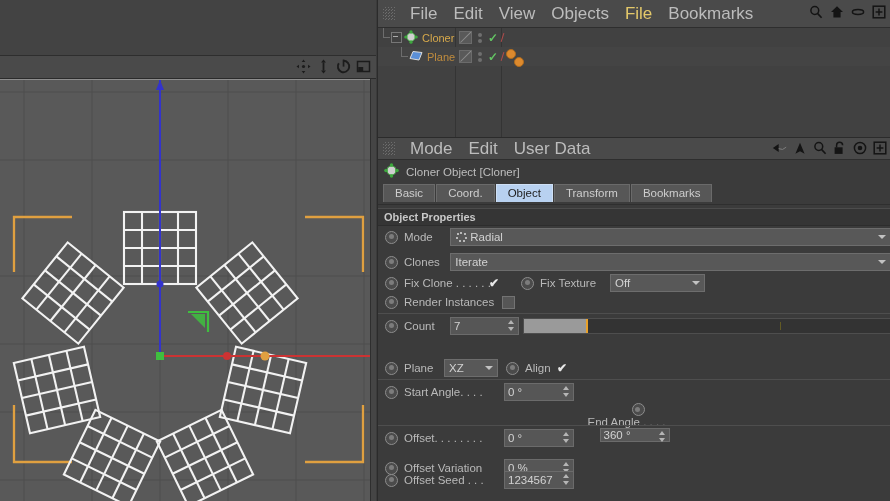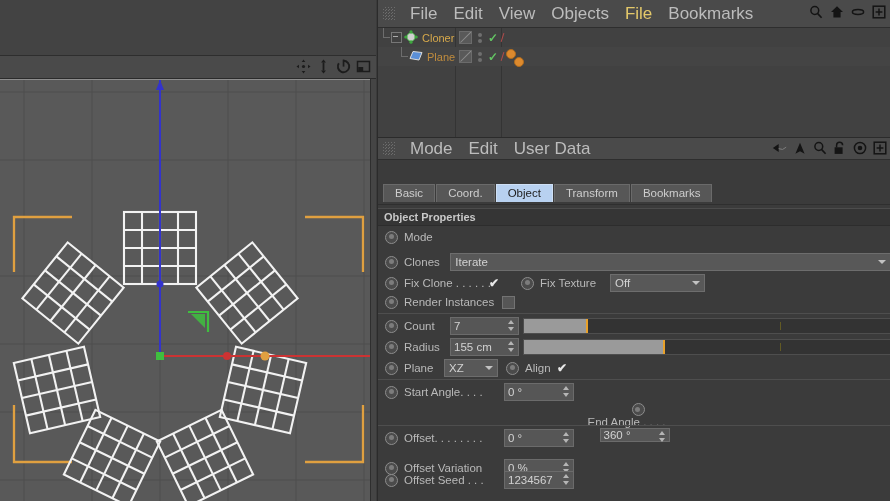--- a/index.html
+++ b/index.html
@@ -408,37 +408,62 @@
         <span class="ic">
           <svg width="14" height="14" viewBox="0 0 14 14">
               <rect x="1.2" y="1.2" width="11.6" height="11.6" fill="none" stroke="#141414" stroke-width="1.5"></rect>
               <line x1="7" y1="3.6" x2="7" y2="10.4" stroke="#141414" stroke-width="1.5"></line>
               <line x1="3.6" y1="7" x2="10.4" y2="7" stroke="#141414" stroke-width="1.5"></line>
             </svg>
         </span>
       </div>
     </div>
 
+    <div class="am-title">
+      <span style="margin-left:6px">
+        <svg width="15" height="15" viewBox="0 0 14 14">
+          <circle cx="7" cy="7" r="4.2" fill="#cfcfcf" stroke="#3ea83e" stroke-width="1"></circle>
+          <circle cx="7" cy="1.8" r="1.6" fill="#3ea83e"></circle>
+            <circle cx="12.2" cy="7" r="1.6" fill="#3ea83e"></circle>
+          <circle cx="7" cy="12.2" r="1.6" fill="#3ea83e"></circle>
+            <circle cx="1.8" cy="7" r="1.6" fill="#3ea83e"></circle>
+        </svg>
+      </span>
+      <span class="txt">Cloner Object [Cloner]</span>
+    </div>
 
     <div class="am-tabs">
       <span class="tab">Basic</span>
       <span class="tab">Coord.</span>
       <span class="tab active">Object</span>
       <span class="tab">Transform</span>
       <span class="tab">Bookmarks</span>
     </div>
     <div class="tabline"></div>
 
     <div class="sect" style="top:208px;">
       <span class="t">Object Properties</span>
     </div>
 
     <div class="row" style="top:227px;">
       <span class="radio"></span>
       <span class="lbl" style="width:47px">Mode</span>
+      <div class="combo" style="width:437px">
+        <span class="radial-ic">
+          <i style="left:4.4px;top:0"></i>
+            <i style="left:8.2px;top:1.6px"></i>
+            <i style="left:9.2px;top:5.5px"></i>
+          <i style="left:7.4px;top:8.6px"></i>
+            <i style="left:3.4px;top:8.6px"></i>
+            <i style="left:0.6px;top:5.5px"></i>
+          <i style="left:1.4px;top:1.6px"></i>
+        </span>
+        <span>Radial</span>
+        <span class="arrow"></span>
+      </div>
     </div>
 
     <div class="row" style="top:252px;">
       <span class="radio"></span>
       <span class="lbl" style="width:47px">Clones</span>
       <div class="combo" style="width:437px">
         <span>Iterate</span>
         <span class="arrow"></span>
       </div>
     </div>
@@ -470,33 +495,20 @@
         <span>7</span>
         <span class="spin"></span>
       </div>
       <div class="slider" style="width:374px;margin-left:4px">
         <span class="fill" style="width:17%"></span>
         <span class="knob" style="left:17%"></span>
         <span class="tick" style="left:70%"></span>
       </div>
     </div>
 
-    <div class="row" style="top:337px;">
-      <span class="radio"></span>
-      <span class="lbl" style="width:47px">Radius</span>
-      <div class="num" style="width:62px">
-        <span>155 cm</span>
-        <span class="spin"></span>
-      </div>
-      <div class="slider" style="width:374px;margin-left:4px">
-        <span class="fill" style="width:38%"></span>
-        <span class="knob" style="left:38%"></span>
-        <span class="tick" style="left:70%"></span>
-      </div>
-    </div>
 
     <div class="row" style="top:358px;">
       <span class="radio"></span>
       <span class="lbl" style="width:40px">Plane</span>
       <div class="combo" style="width:44px">
         <span>XZ</span>
         <span class="arrow"></span>
       </div>
       <span class="radio" style="margin-left:8px"></span>
       <span class="lbl" style="width:32px">Align</span>

